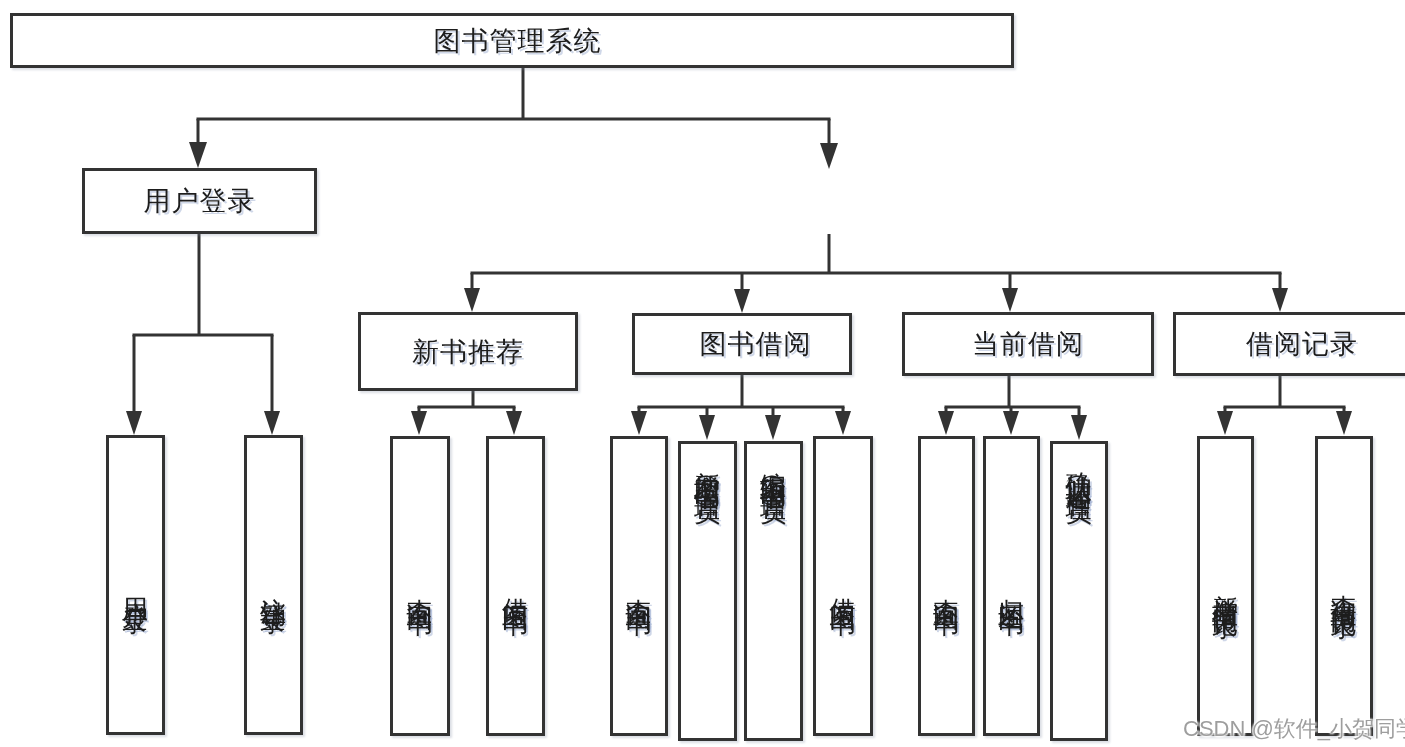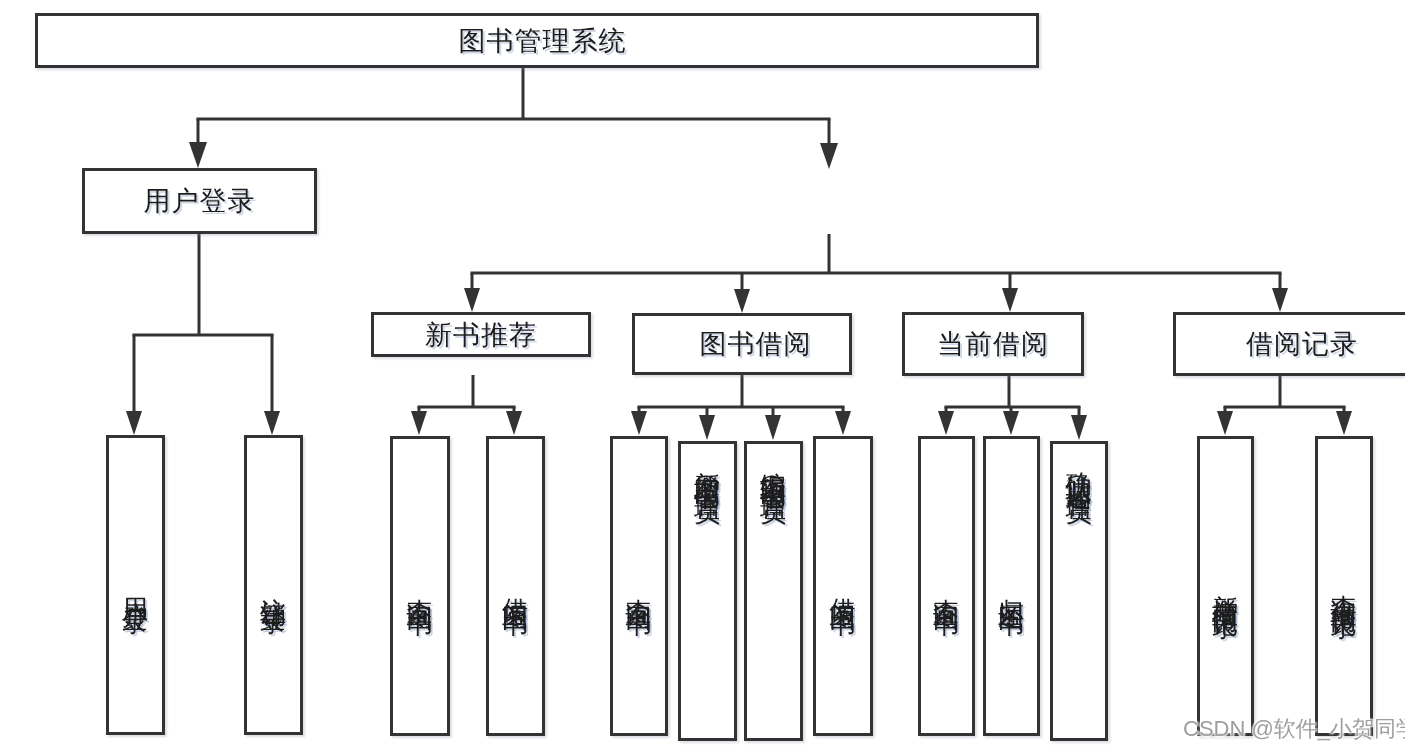--- a/index.html
+++ b/index.html
@@ -127,35 +127,35 @@
         <line x1="1280" y1="376" x2="1280" y2="407" fill="none"></line>
         <line x1="1223.5" y1="407" x2="1345.5" y2="407" fill="none"></line>
         <line x1="1225" y1="407" x2="1225" y2="414" fill="none"></line>
         <polygon points="1217,411 1233,411 1225,435" stroke="none"></polygon>
         <line x1="1344" y1="407" x2="1344" y2="414" fill="none"></line>
         <polygon points="1336,411 1352,411 1344,435" stroke="none"></polygon>
       </g>
     </g>
   </svg>
 
-  <div class="node hnode" style="left:35px;top:13px;width:1004px;height:55px;padding-left:11px;">
+  <div class="node hnode" style="left:10px;top:13px;width:1004px;height:55px;padding-left:11px;">
     <span>图书管理系统</span>
   </div>
 
   <div class="node hnode" style="left:82px;top:168px;width:235px;height:66px;">
     <span>用户登录</span>
   </div>
 
-  <div class="node hnode" style="left:371px;top:312px;width:220px;height:45px;font-family:Liberation Mono, monospace;">
+  <div class="node hnode" style="left:358px;top:312px;width:220px;height:79px;font-family:Liberation Mono, monospace;">
     <span>新书推荐</span>
   </div>
   <div class="node hnode" style="left:632px;top:313px;width:220px;height:62px;padding-left:27px;">
     <span>图书借阅</span>
   </div>
-  <div class="node hnode" style="left:902px;top:312px;width:182px;height:64px;">
+  <div class="node hnode" style="left:902px;top:312px;width:252px;height:64px;">
     <span>当前借阅</span>
   </div>
   <div class="node hnode" style="left:1173px;top:312px;width:258px;height:64px;">
     <span>借阅记录</span>
   </div>
 
   <div class="node vnode" style="left:106px;top:435px;width:59px;height:300px;">
     <span>用户登录</span>
   </div>
   <div class="node vnode" style="left:244px;top:435px;width:59px;height:300px;">

